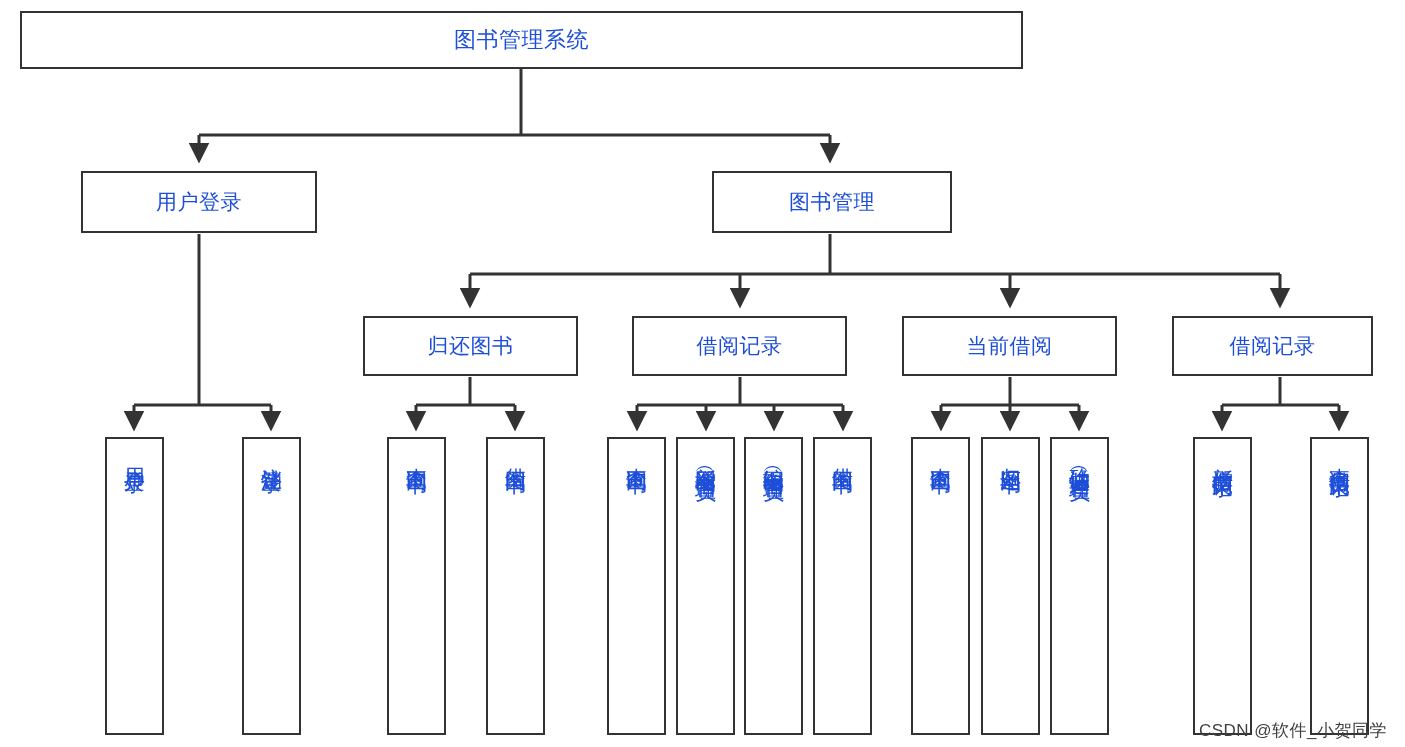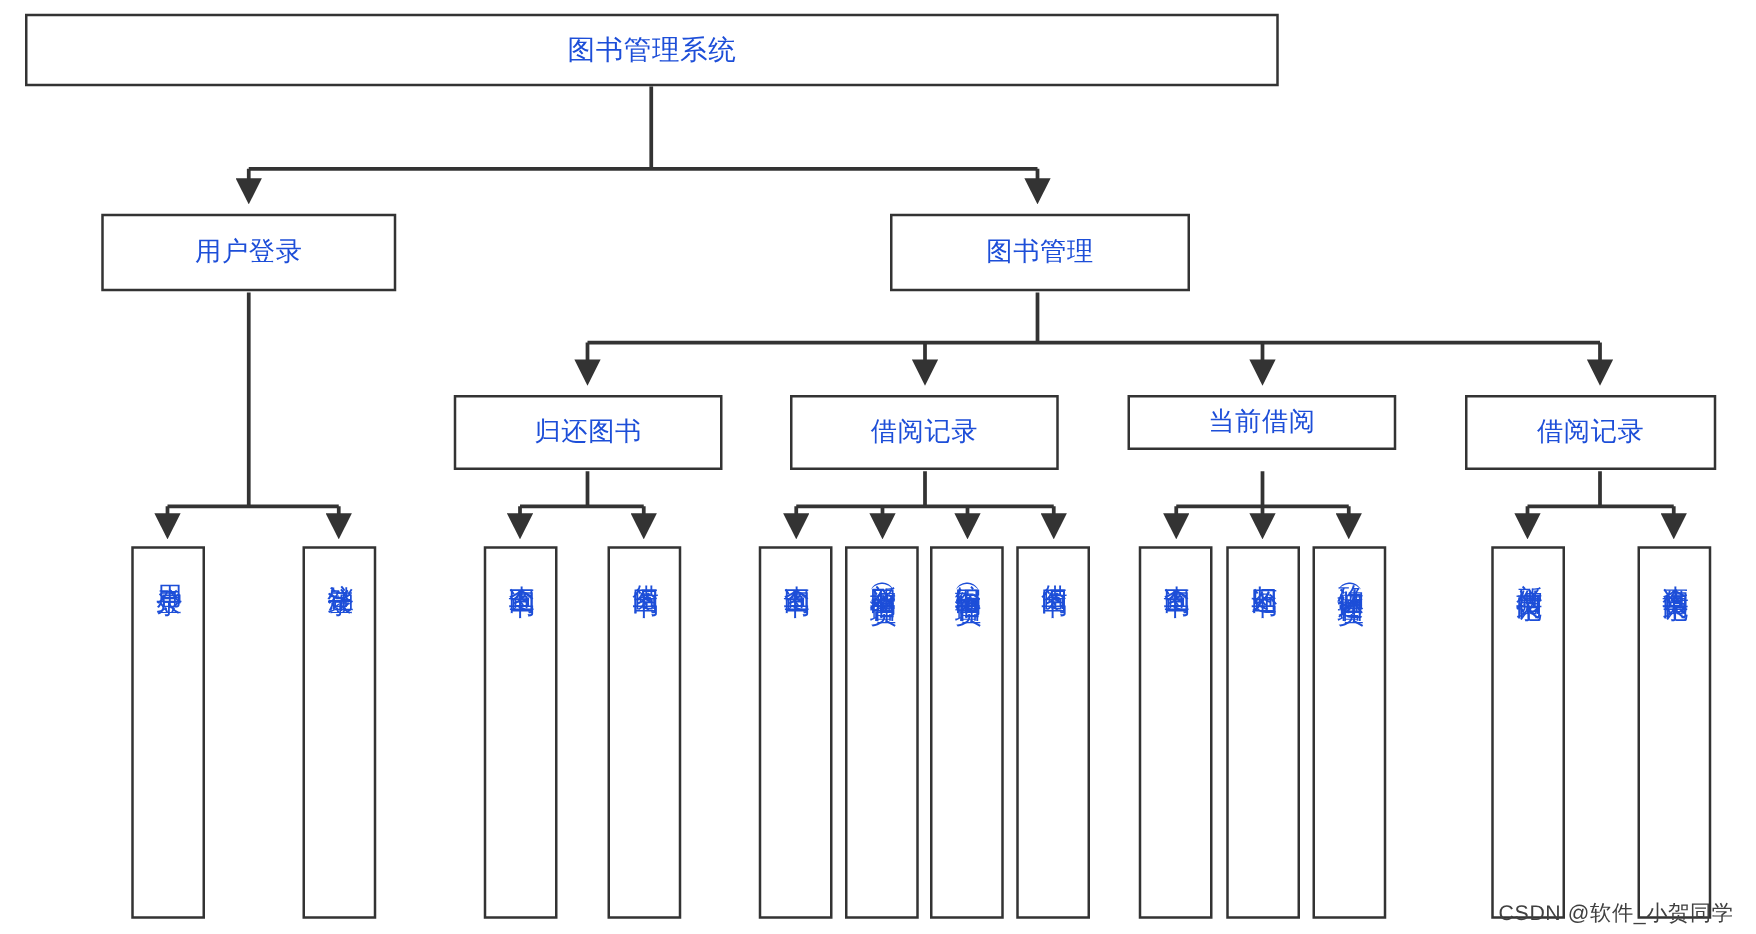--- a/index.html
+++ b/index.html
@@ -140,21 +140,21 @@
   <div class="node h" style="left:712px; top:171px; width:240px; height:62px;">
     <span class="node-label">图书管理</span>
   </div>
 
   <div class="node h" style="left:363px; top:316px; width:215px; height:60px;">
     <span class="node-label">归还图书</span>
   </div>
   <div class="node h" style="left:632px; top:316px; width:215px; height:60px;">
     <span class="node-label">借阅记录</span>
   </div>
-  <div class="node h" style="left:902px; top:316px; width:215px; height:44px;">
+  <div class="node h" style="left:902px; top:316px; width:215px; height:60px;">
     <span class="node-label">当前借阅</span>
   </div>
   <div class="node h" style="left:1172px; top:316px; width:201px; height:60px;">
     <span class="node-label">借阅记录</span>
   </div>
 
   <div class="node v" style="left:105px; top:437px; width:59px; height:298px;">
     <span class="node-label">用户登录</span>
   </div>
   <div class="node v" style="left:242px; top:437px; width:59px; height:298px;">

